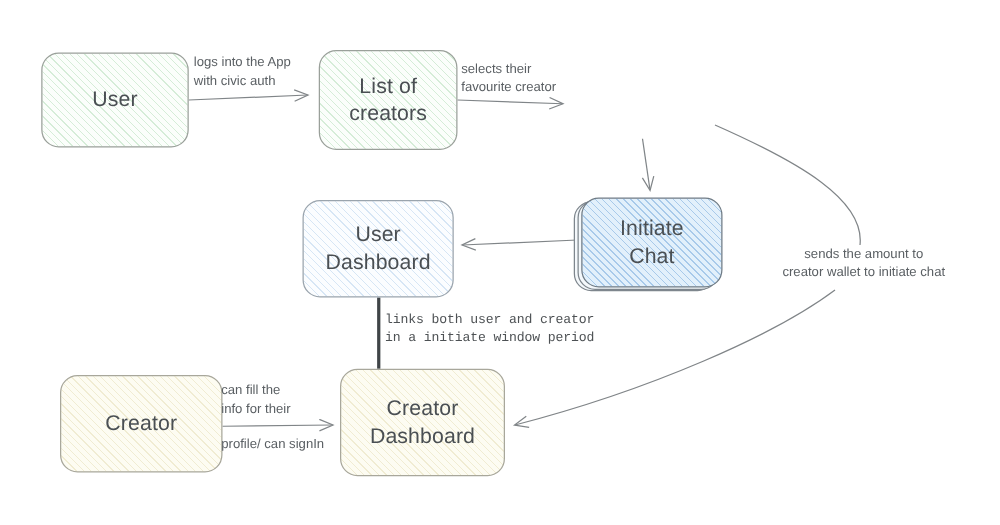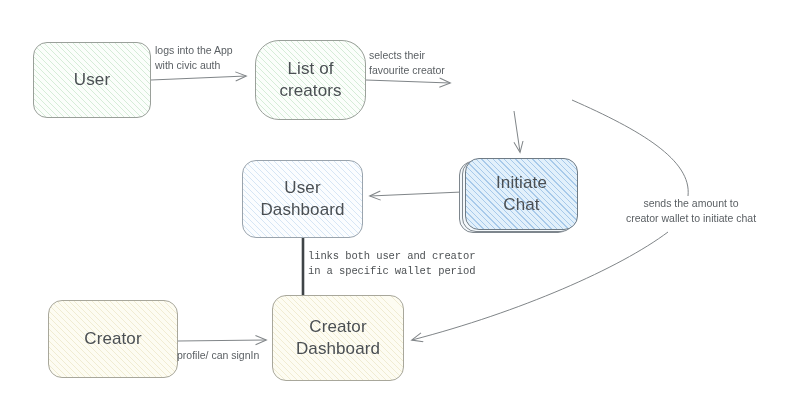--- a/index.html
+++ b/index.html
@@ -147,21 +147,21 @@
     <path d="M668,232 C 620,268 520,312 412,340" fill="none" stroke="#808588" stroke-width="1" marker-end="url(#ah)"></path>
   </svg>
 
   <div class="shell" style="left:459px; top:161px; width:113px; height:72px;"></div>
   <div class="shell" style="left:462px; top:160px; width:113px; height:72px;"></div>
 
   <div class="node fill-green" style="left:33px; top:42px; width:118px; height:76px;">
     <span class="nlabel">User</span>
   </div>
 
-  <div class="node fill-green" style="left:255px; top:40px; width:111px; height:80px;border-radius:24px;">
+  <div class="node fill-green" style="left:255px; top:40px; width:111px; height:80px;">
     <span class="nlabel">List of
 creators</span>
   </div>
 
 
   <div class="node fill-blue-strong" style="left:465px; top:158px; width:113px; height:72px;">
     <span class="nlabel">Initiate
 Chat</span>
   </div>
 
@@ -183,18 +183,20 @@
 with civic auth</div>
 
 
   <div class="edge-label center" style="left:596px; top:196px; width:190px;">sends the amount to
 creator wallet to initiate chat</div>
 
   <div class="edge-label" style="left:369px; top:48px;">selects their
 favourite creator</div>
 
   <div class="edge-label mono" style="left:308px; top:249px;">links both user and creator
-in a specific wallet period</div>
-
+in a initiate window period</div>
+
+  <div class="edge-label" style="left:177px; top:305px;">can fill the
+info for their</div>
 
   <div class="edge-label" style="left:177px; top:348px;">profile/ can signIn</div>
 
 </div>
 
 </body></html>

